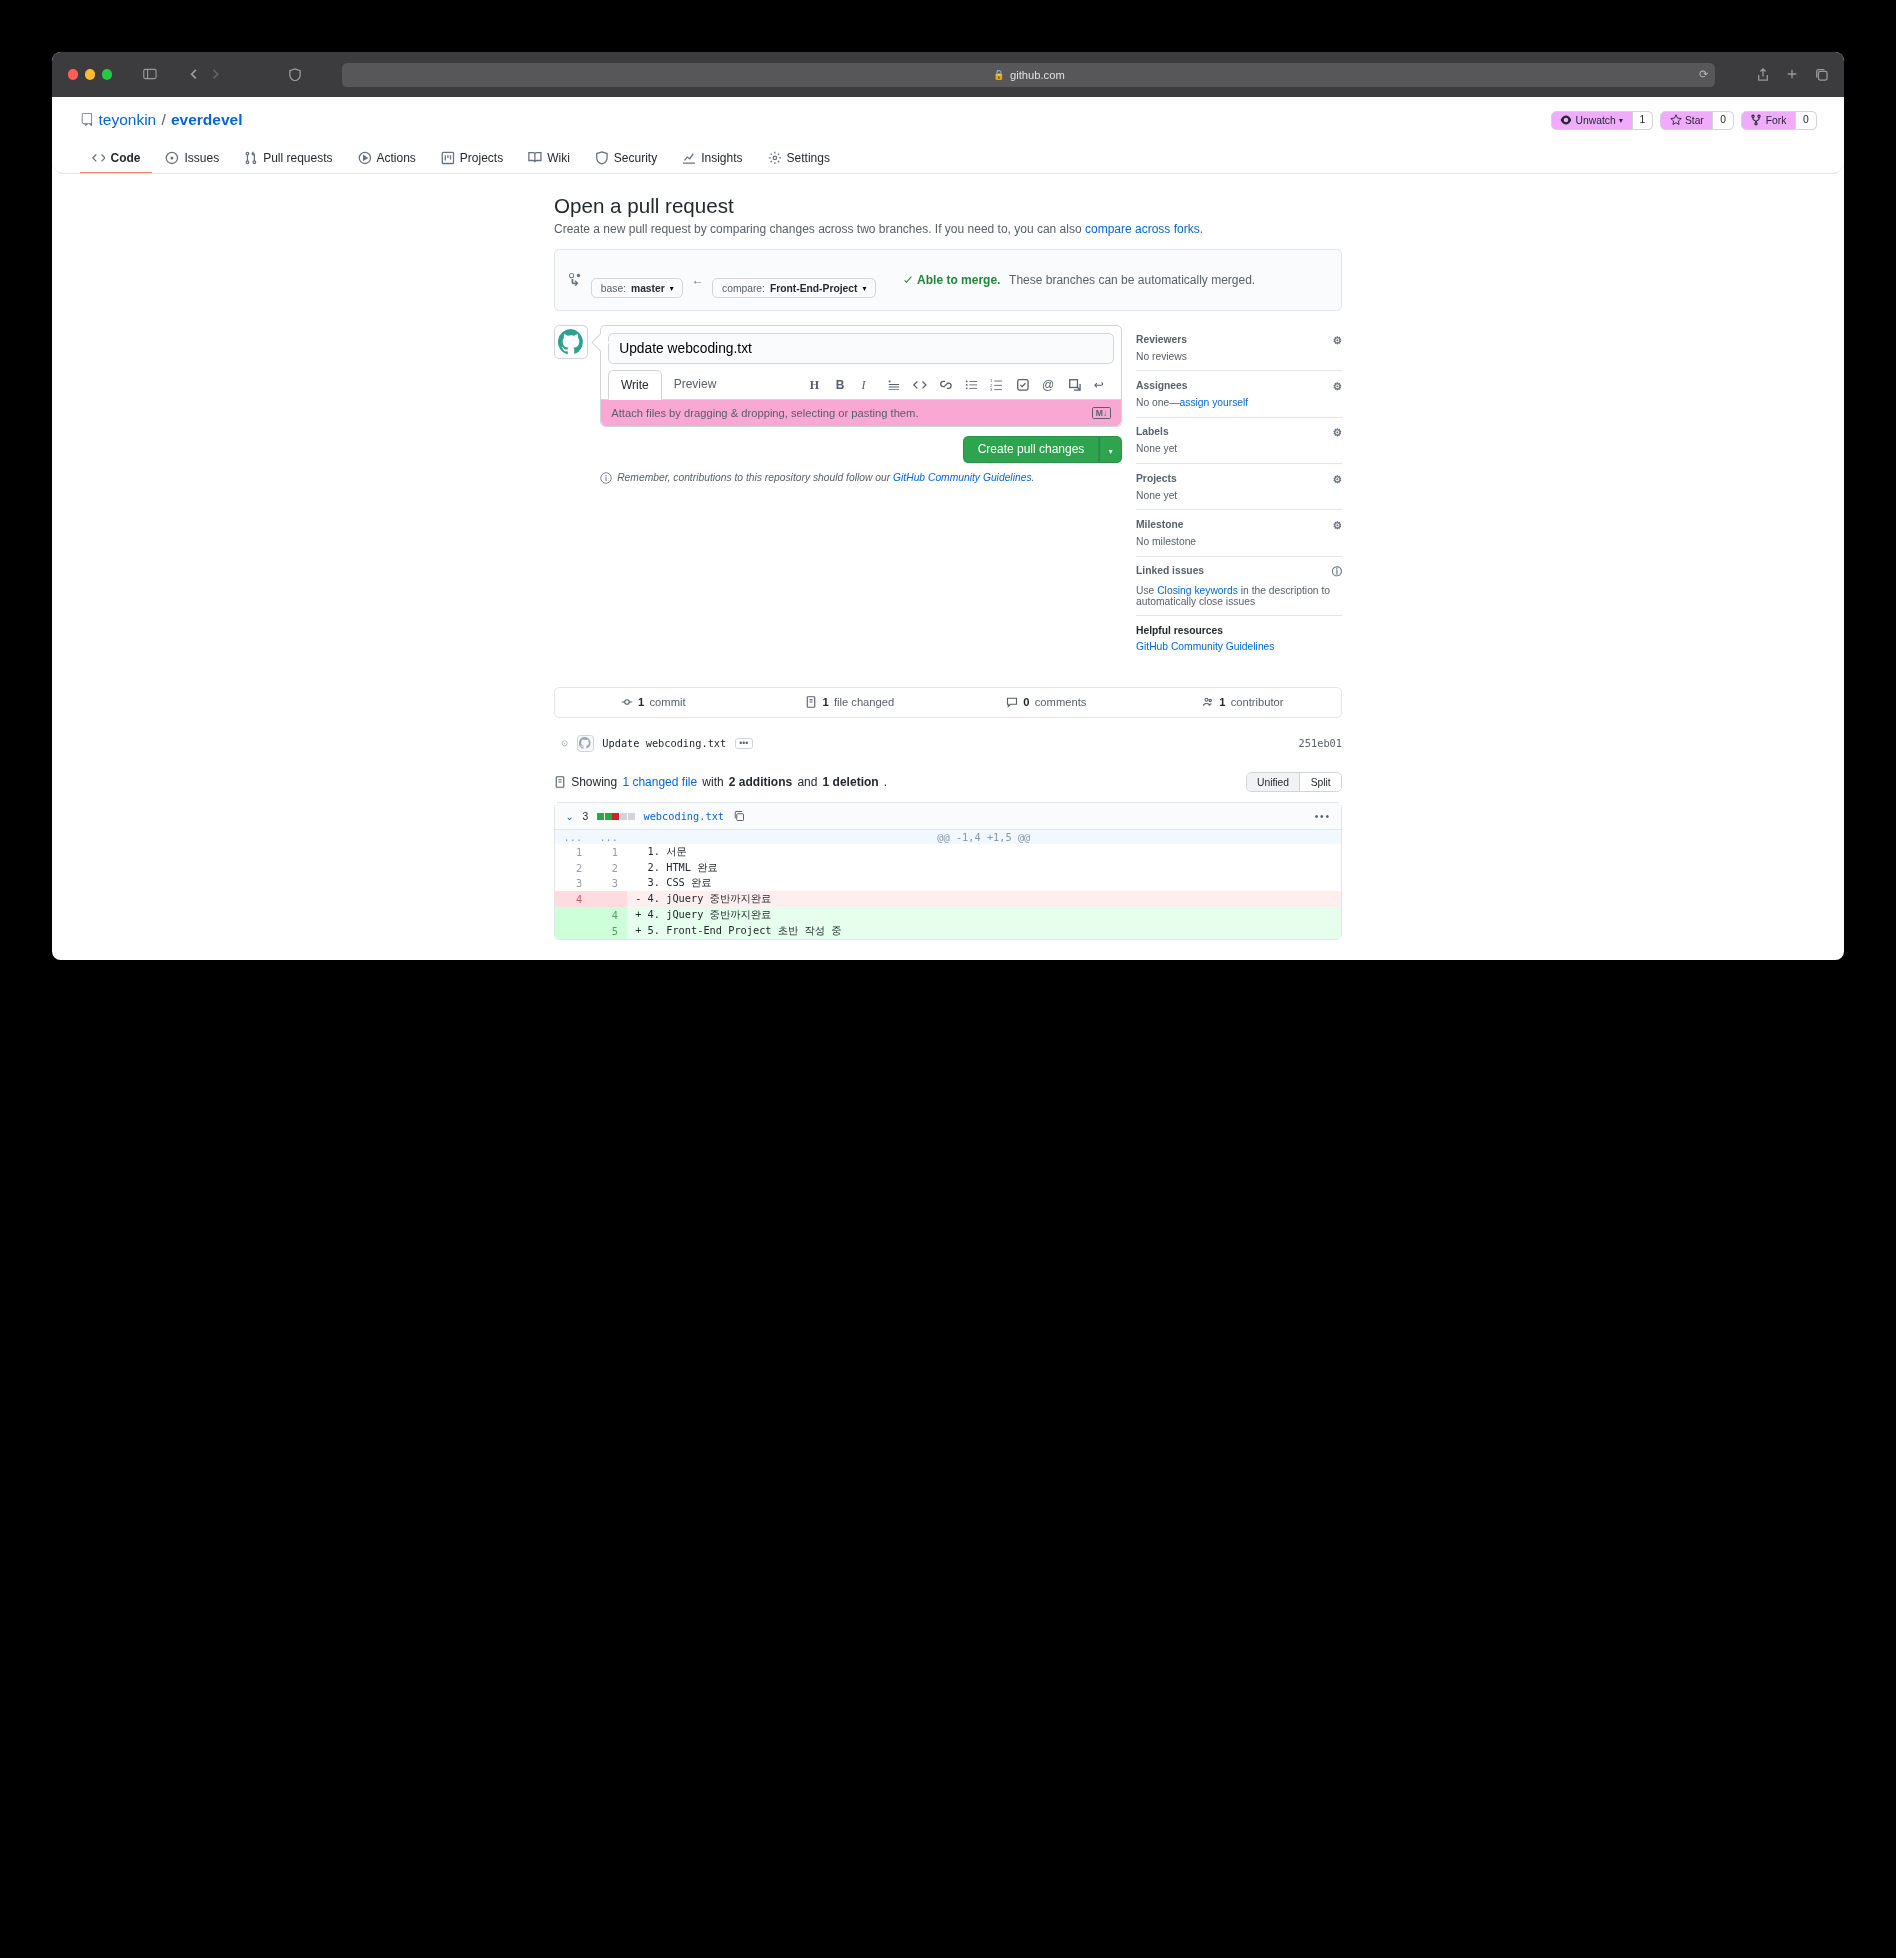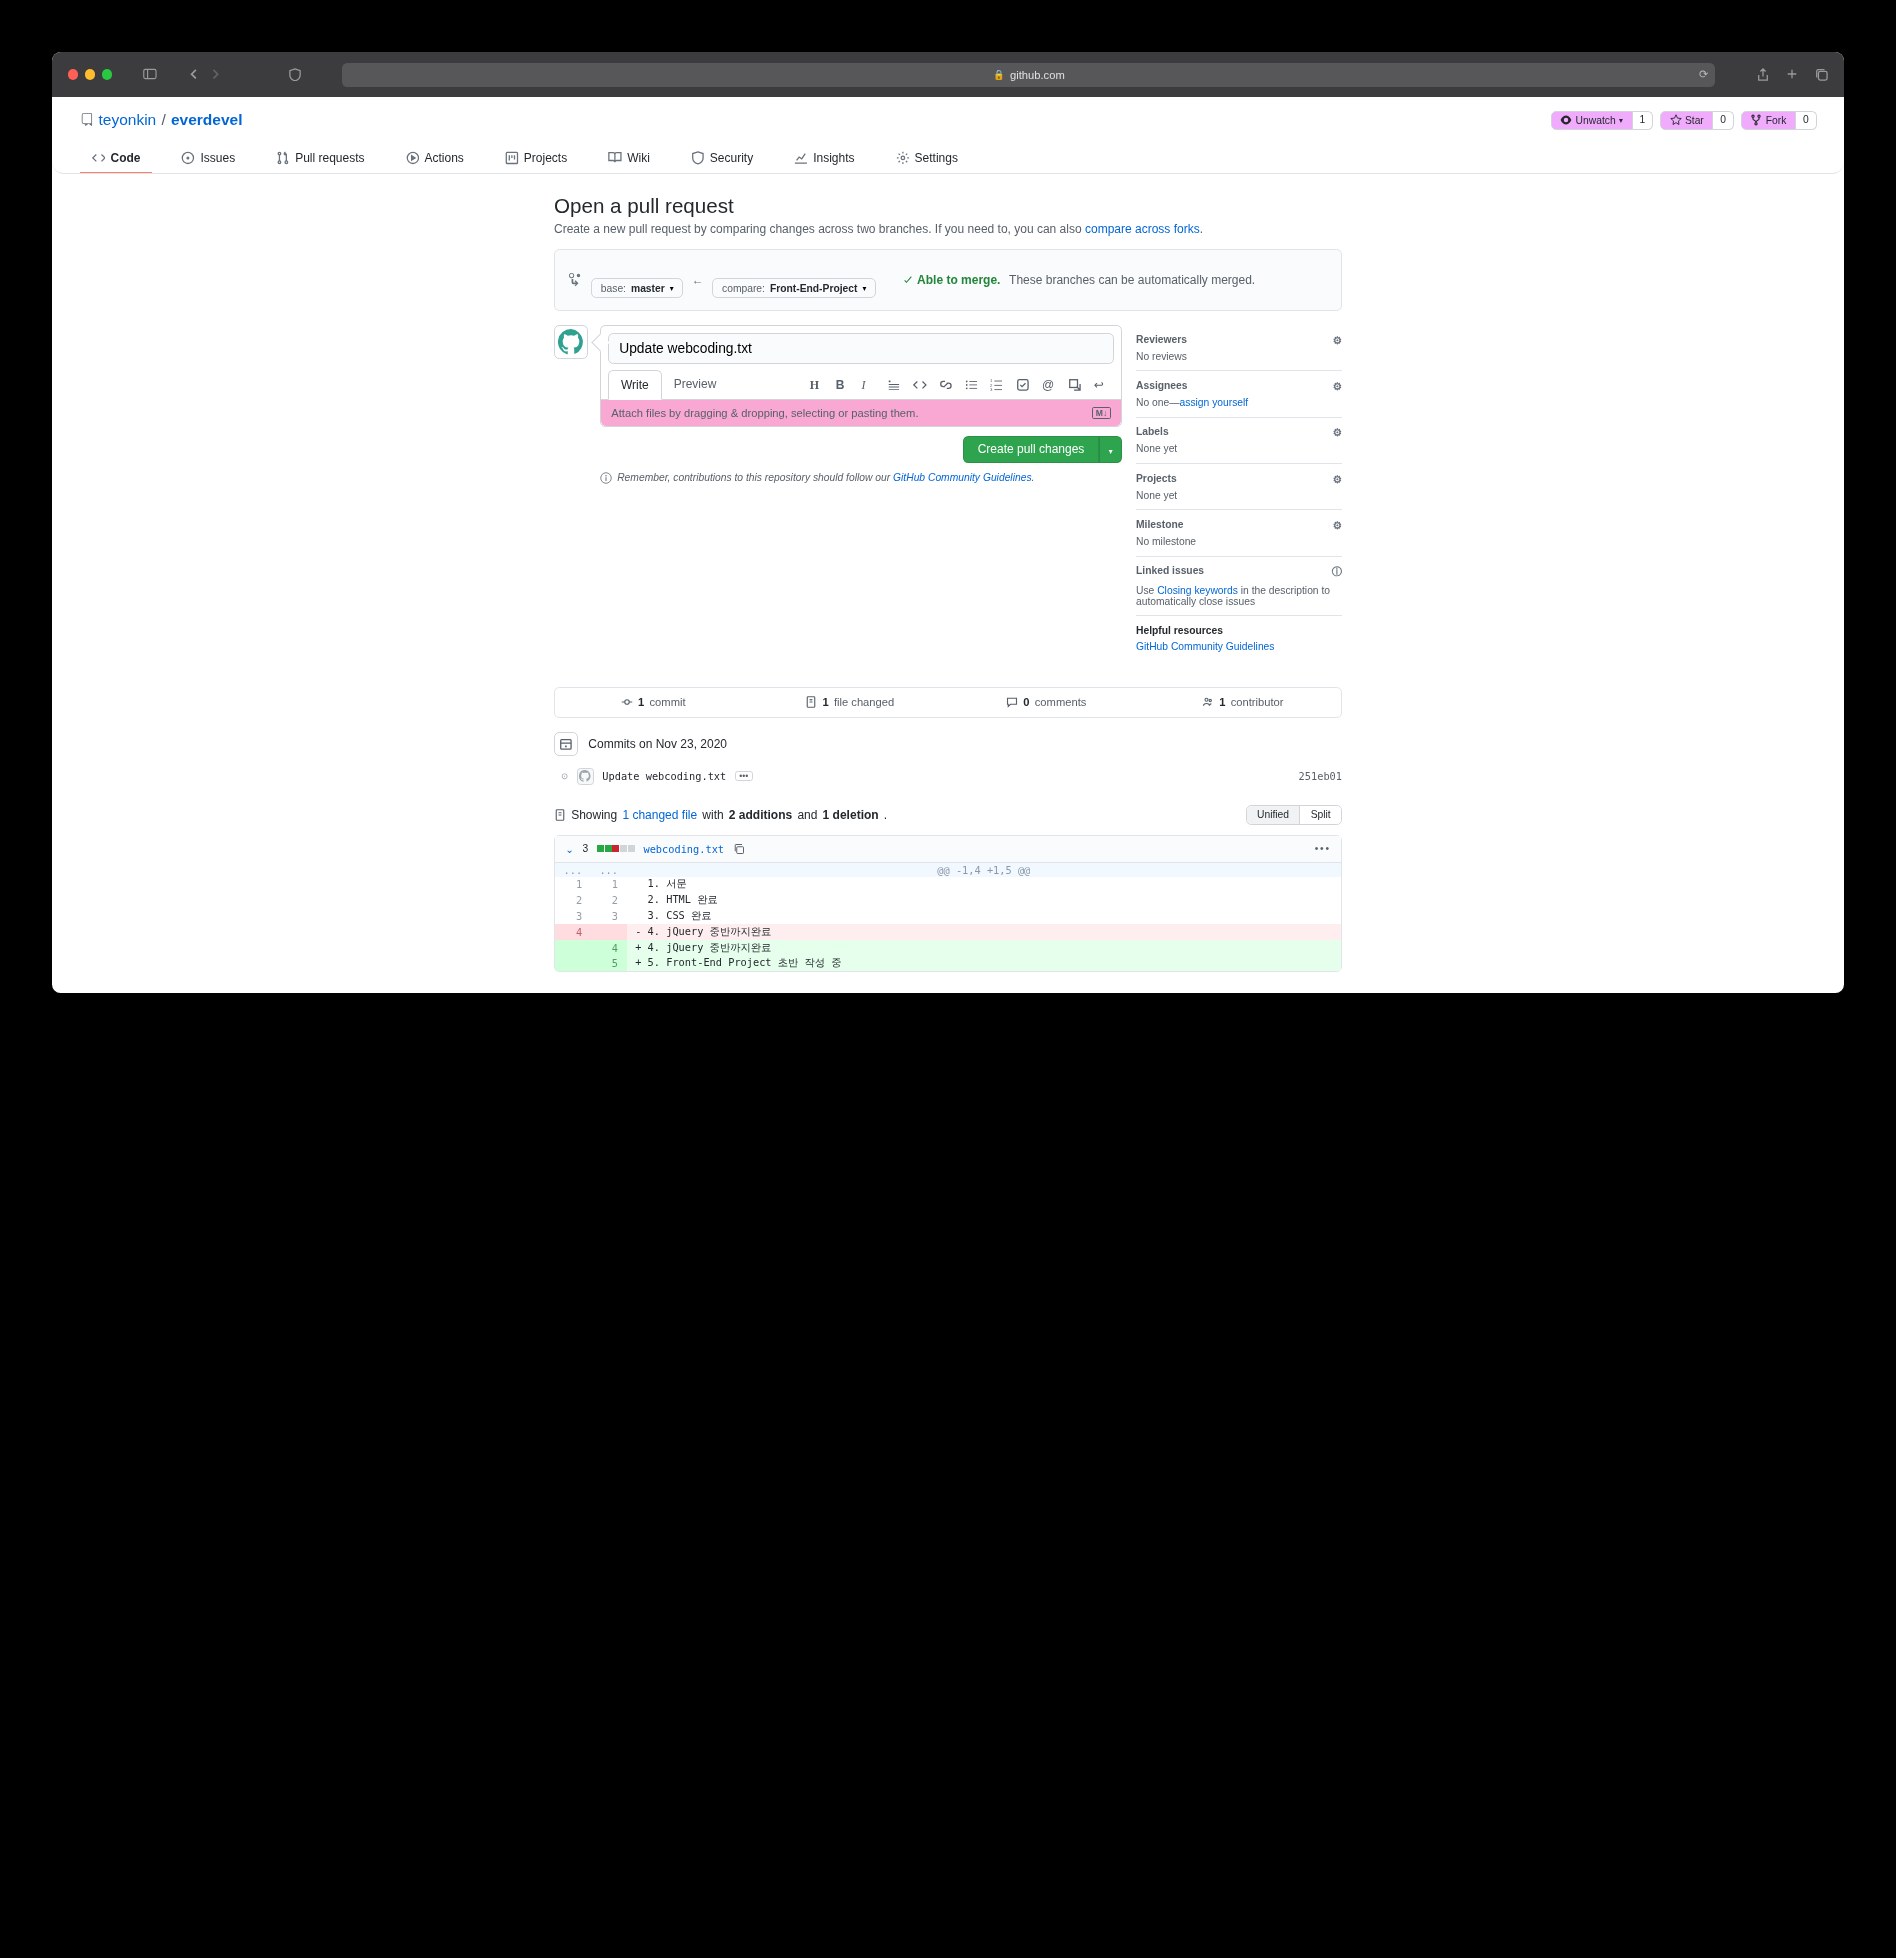--- a/index.html
+++ b/index.html
@@ -19,21 +19,21 @@
 
 .repohead { padding: 13.8px 27.5px 0; border-bottom: 0.9px solid #e1e4e8; border-radius: 12px; }
 .repohead-top { display: flex; justify-content: space-between; align-items: center; margin-bottom: 13.8px; }
 .repo-path { display: flex; align-items: center; gap: 5.2px; font-size: 15.5px; }
 .repo-path a { color: #0366d6; text-decoration: none; }
 .repo-sep { color: #586069; }
 .repo-actions { display: flex; gap: 6.9px; }
 .btn-counter { display: flex; }
 .btn-sm { font-size: 10.3px; padding: 2.6px 8.6px; border: 0.9px solid #d1d5da; border-radius: 5.2px 0 0 5.2px; background: #f0abfc; display: flex; align-items: center; gap: 3.4px; color:#24292e; }
 .counter { font-size: 10.3px; padding: 2.6px 6.9px; border: 0.9px solid #d1d5da; border-left: 0; border-radius: 0 5.2px 5.2px 0; background: #fff; }
-.tabnav { display: flex; gap: 17px; }
+.tabnav { display: flex; gap: 1px; }
 .tabnav-item { padding: 6.9px 12px; display: flex; align-items: center; gap: 5.2px; color: #24292e; font-size: 12px; border-bottom: 1.7px solid transparent; cursor: pointer; }
 .tabnav-item svg { color: #6a737d; }
 .tabnav-item.active { border-bottom-color: #f9826c; font-weight: 600; }
 
 .container { max-width: 843px; margin: 0 auto; padding: 20.6px 27.5px; }
 .page-title { font-size: 20.6px; font-weight: 400; margin-bottom: 3.4px; }
 .page-sub { color: #586069; font-size: 12px; margin-bottom: 13.8px; }
 .page-sub a { color: #0366d6; text-decoration: none; }
 
 .compare-box { border: 0.9px solid #e1e4e8; border-radius: 5.2px; padding: 12px 13.8px; background: #fafbfc; display: flex; align-items: center; gap: 8.6px; font-size: 12px; margin-bottom: 13.8px; }
@@ -473,29 +473,20 @@
               <circle cx="6" cy="5" r="2"></circle>
               <circle cx="11" cy="6" r="1.5"></circle>
               <path d="M2 13c0-2 2-3 4-3s4 1 4 3M10 13c0-1.5 1-2.5 2.5-2.5"></path>
             </svg> 
             <b>1</b> 
             <span>contributor</span>
           </div>
   </div>
 
   <div class="timeline">
-    <div class="timeline-date">
-      <div class="tl-icon">
-              <svg width="13.8" height="13.8" viewBox="0 0 16 16" fill="none" stroke="currentColor" stroke-width="1.5">
-                <rect x="2" y="3" width="12" height="11" rx="1"></rect>
-                <path d="M2 7h12M8 10v2M7 11h2"></path>
-              </svg>
-            </div>
-      <span>Commits on Nov 23, 2020</span>
-    </div>
     <div class="tl-commit">
       <span class="tl-dot">⊙</span>
       <div class="tl-avatar">
               <svg width="12" height="12" viewBox="0 0 16 16" fill="#9ea7ae">
                 <path d="M8 0a8 8 0 00-2.5 15.6c.4 0 .5-.2.5-.4v-1.5c-2.2.5-2.7-1-2.7-1-.4-1-.9-1.2-.9-1.2-.7-.5 0-.5 0-.5.8 0 1.2.8 1.2.8.7 1.2 1.9.9 2.4.7 0-.5.3-.9.5-1-1.8-.2-3.6-.9-3.6-4 0-.9.3-1.6.8-2.1 0-.2-.3-1 .1-2.1 0 0 .7-.2 2.2.8a7.6 7.6 0 014 0c1.5-1 2.2-.8 2.2-.8.4 1.1.1 1.9.1 2.1.5.5.8 1.2.8 2.1 0 3.1-1.8 3.8-3.6 4 .3.2.5.7.5 1.4v2c0 .2.1.5.5.4A8 8 0 008 0z"></path>
               </svg>
             </div>
       <span class="commit-msg">Update webcoding.txt</span>
       <span class="commit-more">•••</span>
       <span class="commit-sha">251eb01</span>

